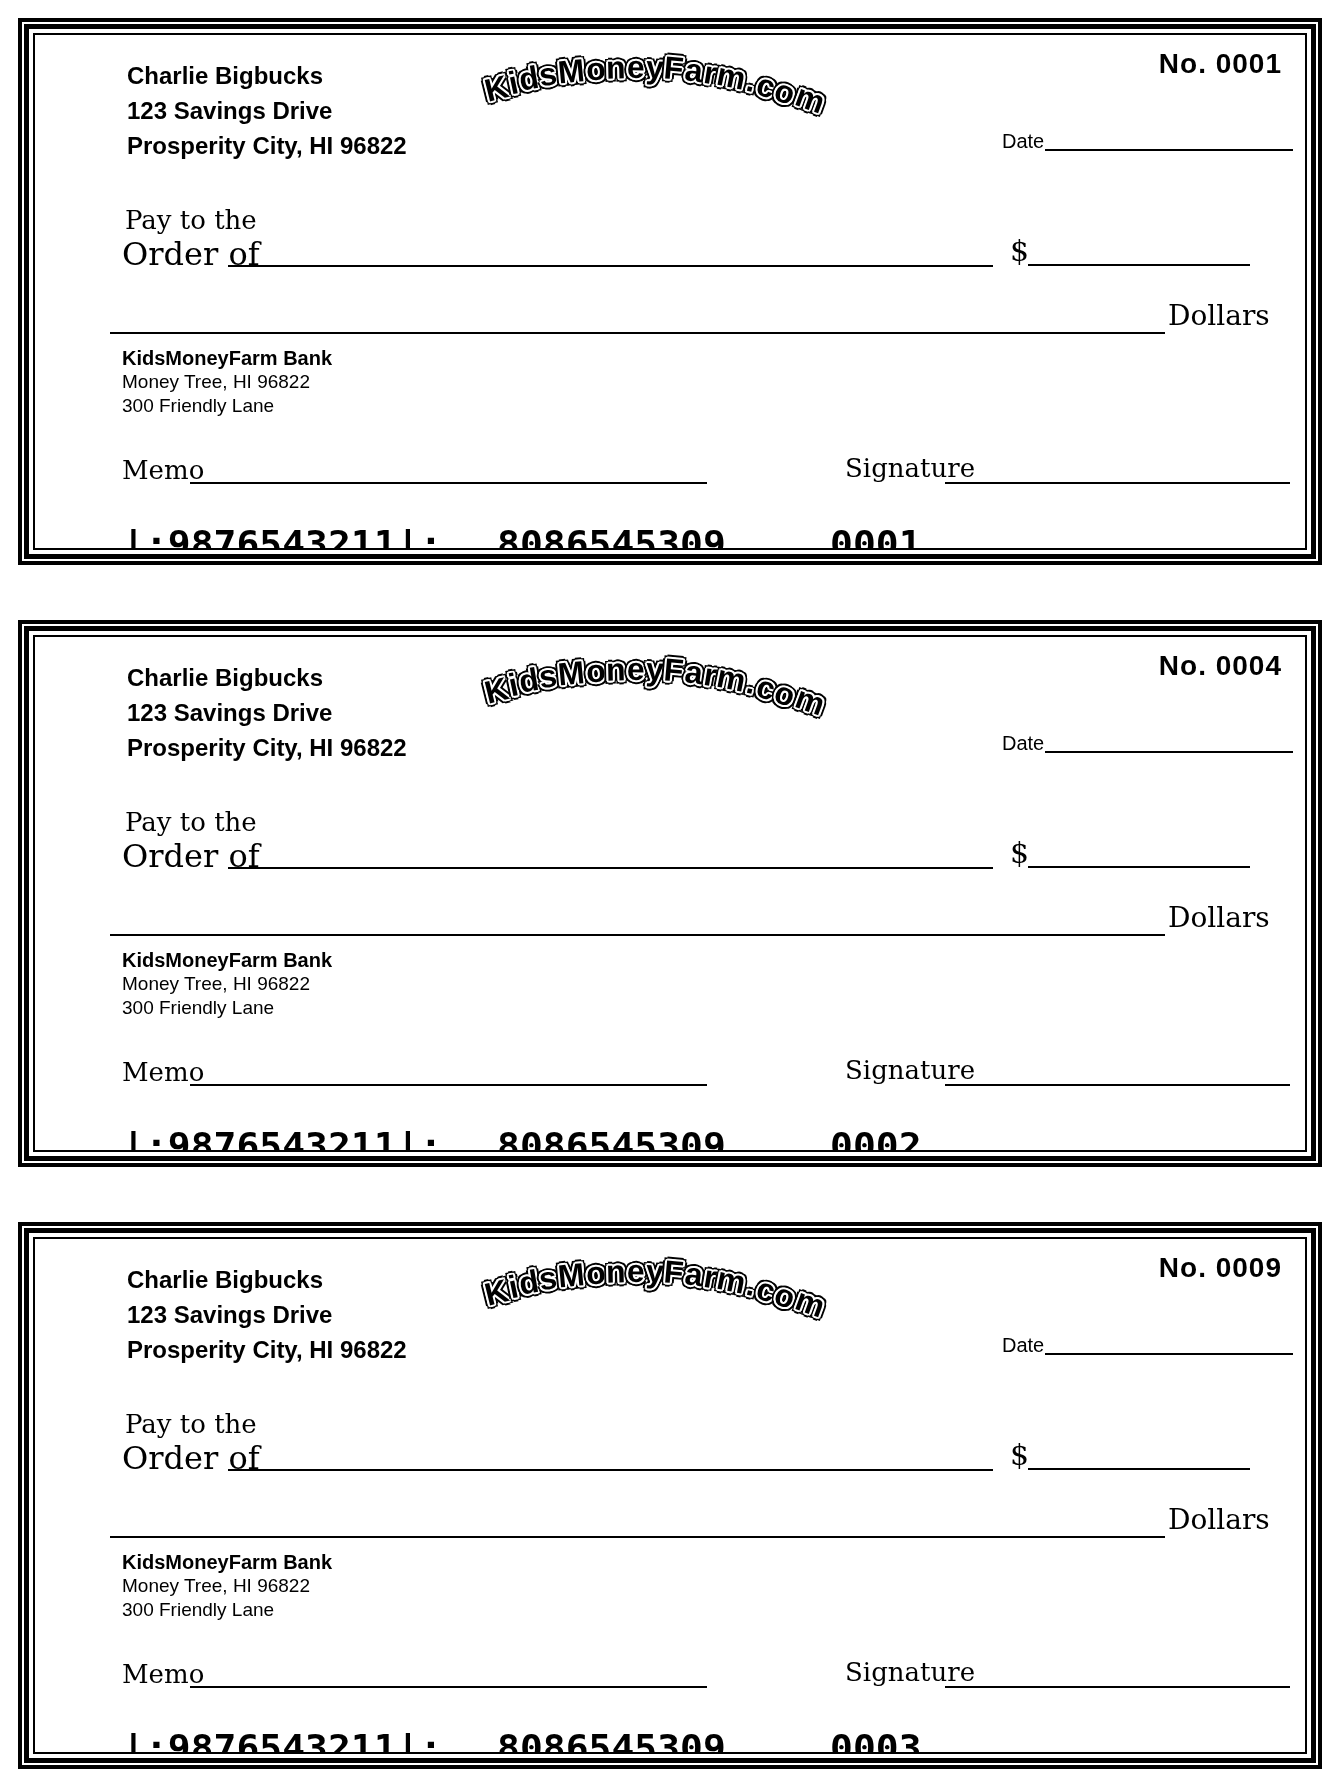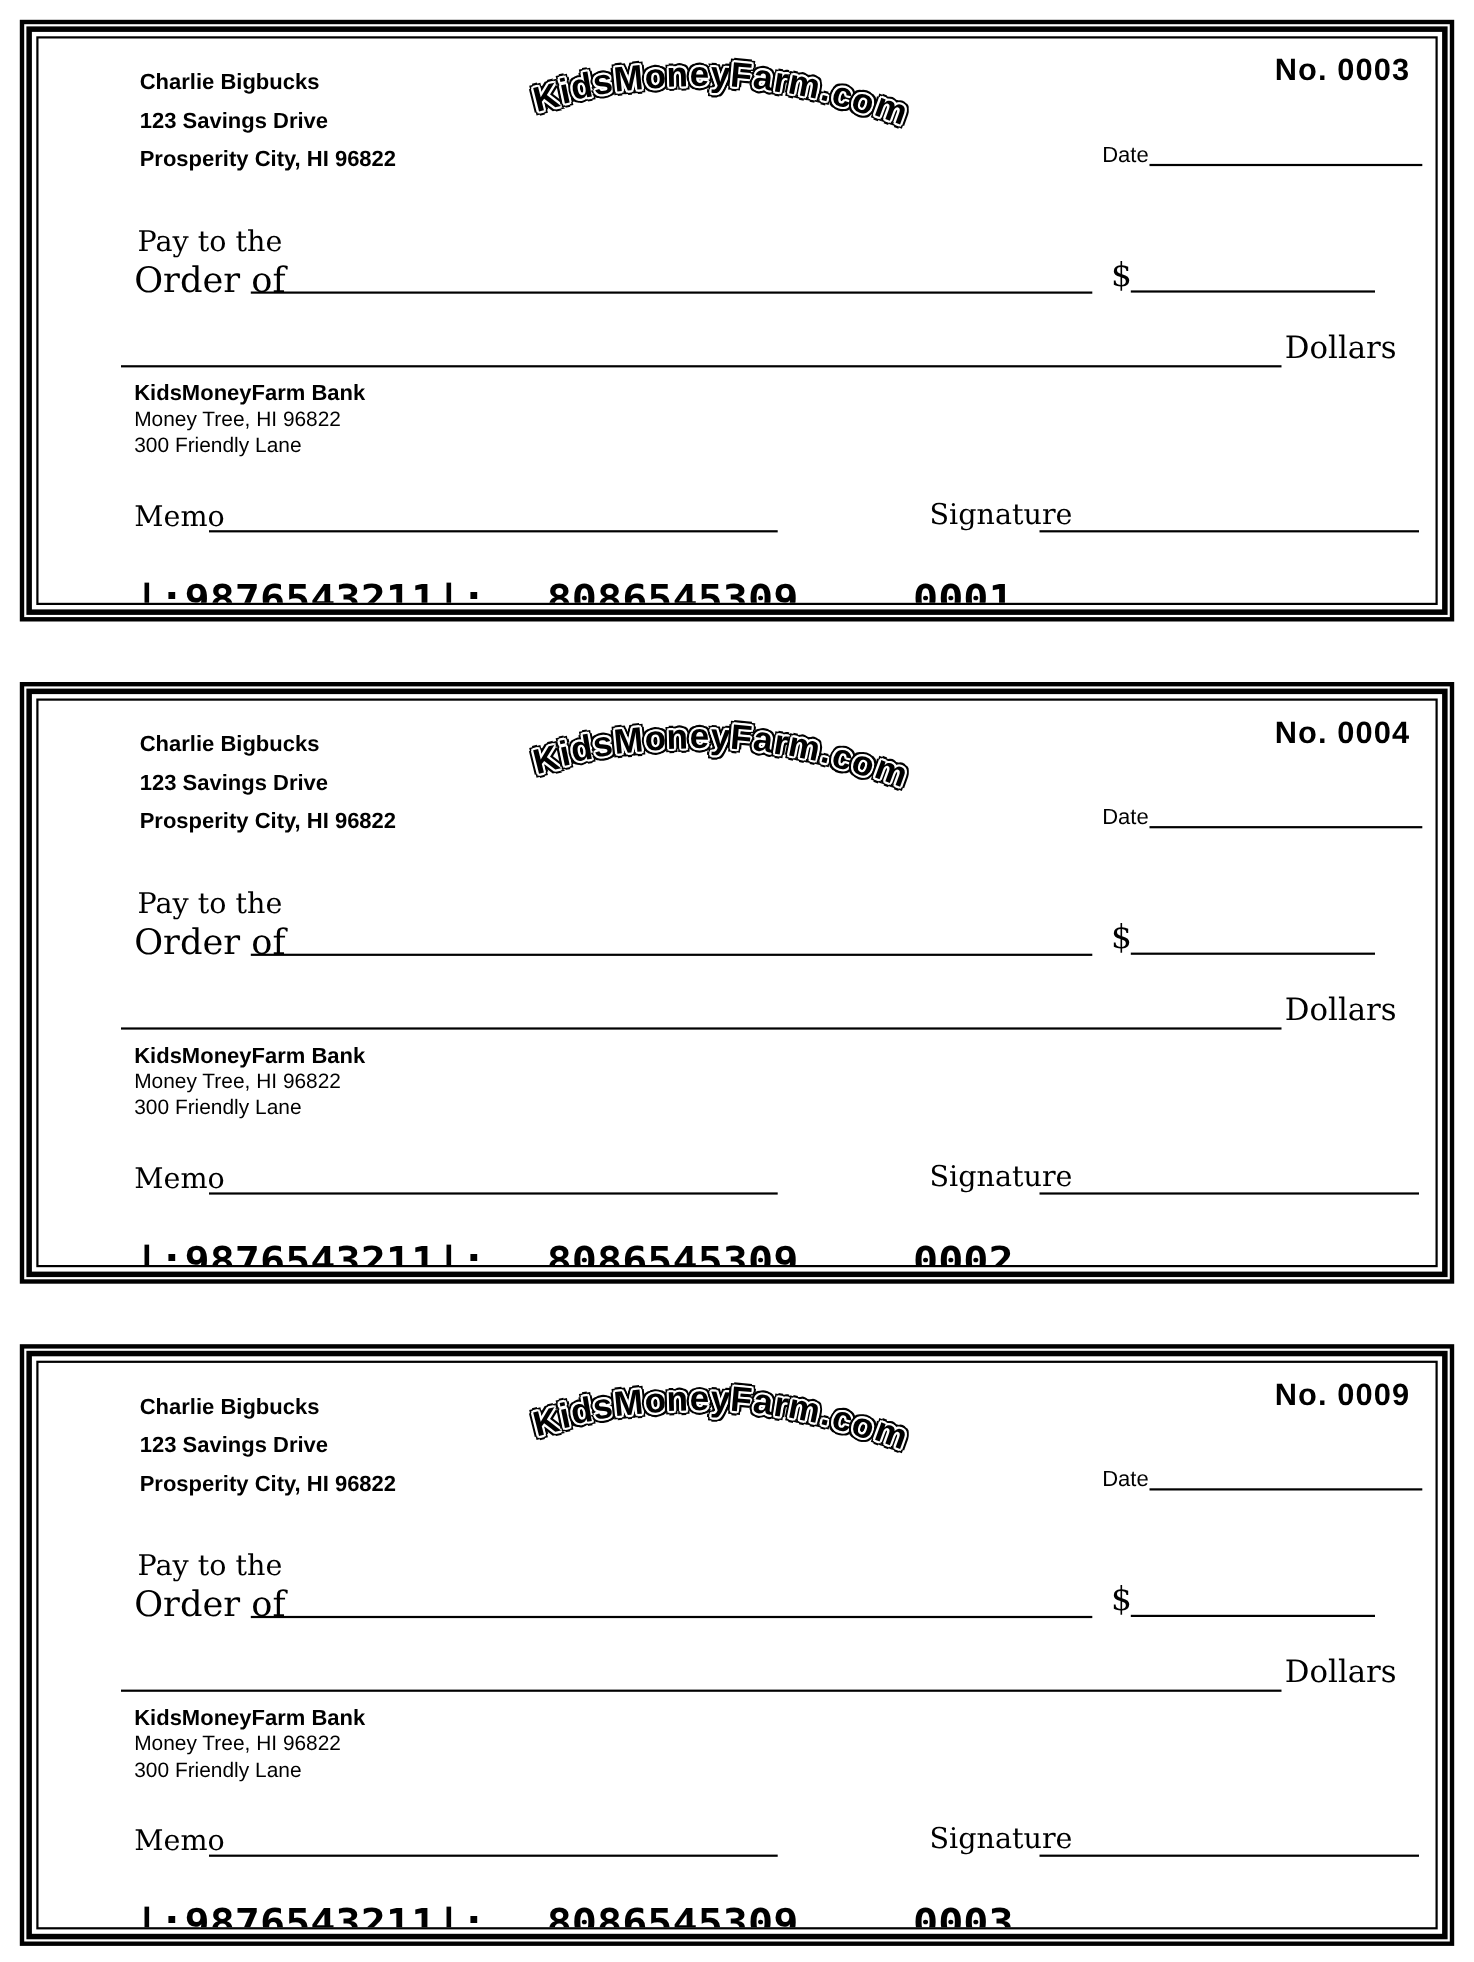--- a/index.html
+++ b/index.html
@@ -5,21 +5,21 @@
   html,body{margin:0;padding:0;background:#ffffff;}
   body{width:1340px;height:1784px;position:relative;font-family:"Liberation Sans",sans-serif;color:#000;}
 
   .check{position:absolute;left:18px;width:1304px;height:547px;box-sizing:border-box;}
   .b-outer{position:absolute;inset:0;border:4px solid #000;padding:2px;box-sizing:border-box;}
   .b-mid{border:5px solid #000;padding:4px;height:100%;box-sizing:border-box;}
   .b-inner{border:2px solid #000;height:100%;box-sizing:border-box;position:relative;overflow:hidden;}
 
   .no{position:absolute;top:13px;right:23px;font-weight:bold;font-size:28px;letter-spacing:1px;}
 
-  .payer{position:absolute;left:92px;top:23px;font-weight:bold;font-size:20px;line-height:35px;}
+  .payer{position:absolute;left:92px;top:23px;font-weight:bold;font-size:24px;line-height:35px;}
 
   .logo{position:absolute;left:350px;top:14px;width:540px;text-align:center;
         font-weight:bold;font-size:32px;letter-spacing:1px;white-space:nowrap;
         color:#000;
         text-shadow:
           2px 0 0 #fff,-2px 0 0 #fff,0 2px 0 #fff,0 -2px 0 #fff,
           1.5px 1.5px 0 #fff,-1.5px 1.5px 0 #fff,1.5px -1.5px 0 #fff,-1.5px -1.5px 0 #fff,
           4px 0 0 #000,-4px 0 0 #000,0 4px 0 #000,0 -4px 0 #000,
           3px 3px 0 #000,-3px 3px 0 #000,3px -3px 0 #000,-3px -3px 0 #000;}
   .logo span{display:inline-block;}
@@ -52,21 +52,21 @@
   .micr-account{left:462px;}
   .micr-check-number{left:795px;}
 </style>
 </head>
 <body>
 
 <div class="check" style="top:18px">
   <div class="b-outer">
     <div class="b-mid">
       <div class="b-inner">
-        <div class="no">No. 0003</div>
+        <div class="no">No. 0001</div>
         <div class="payer">
           <div>Charlie Bigbucks</div>
           <div>123 Savings Drive</div>
           <div>Prosperity City, HI 96822</div>
         </div>
         <div class="logo"><span style="transform: translateY(21.3px) rotate(-14deg);">K</span><span style="transform: translateY(15.8px) rotate(-11.9deg);">i</span><span style="transform: translateY(11.1px) rotate(-9.8deg);">d</span><span style="transform: translateY(7.2px) rotate(-7.6deg);">s</span><span style="transform: translateY(4.2px) rotate(-5.5deg);">M</span><span style="transform: translateY(2px) rotate(-3.4deg);">o</span><span style="transform: translateY(0.6px) rotate(-1.3deg);">n</span><span style="transform: translateY(0px) rotate(0.9deg);">e</span><span style="transform: translateY(0.3px) rotate(3deg);">y</span><span style="transform: translateY(1.3px) rotate(5.1deg);">F</span><span style="transform: translateY(3.2px) rotate(7.3deg);">a</span><span style="transform: translateY(5.9px) rotate(9.4deg);">r</span><span style="transform: translateY(9.4px) rotate(11.5deg);">m</span><span style="transform: translateY(13.8px) rotate(13.6deg);">.</span><span style="transform: translateY(19px) rotate(15.8deg);">c</span><span style="transform: translateY(25px) rotate(17.9deg);">o</span><span style="transform: translateY(31.8px) rotate(20deg);">m</span></div>
         <div class="date-label">Date</div>
         <div class="fill date-line"></div>
         <div class="script pay1">Pay to the</div>
         <div class="script pay2">Order of</div>

